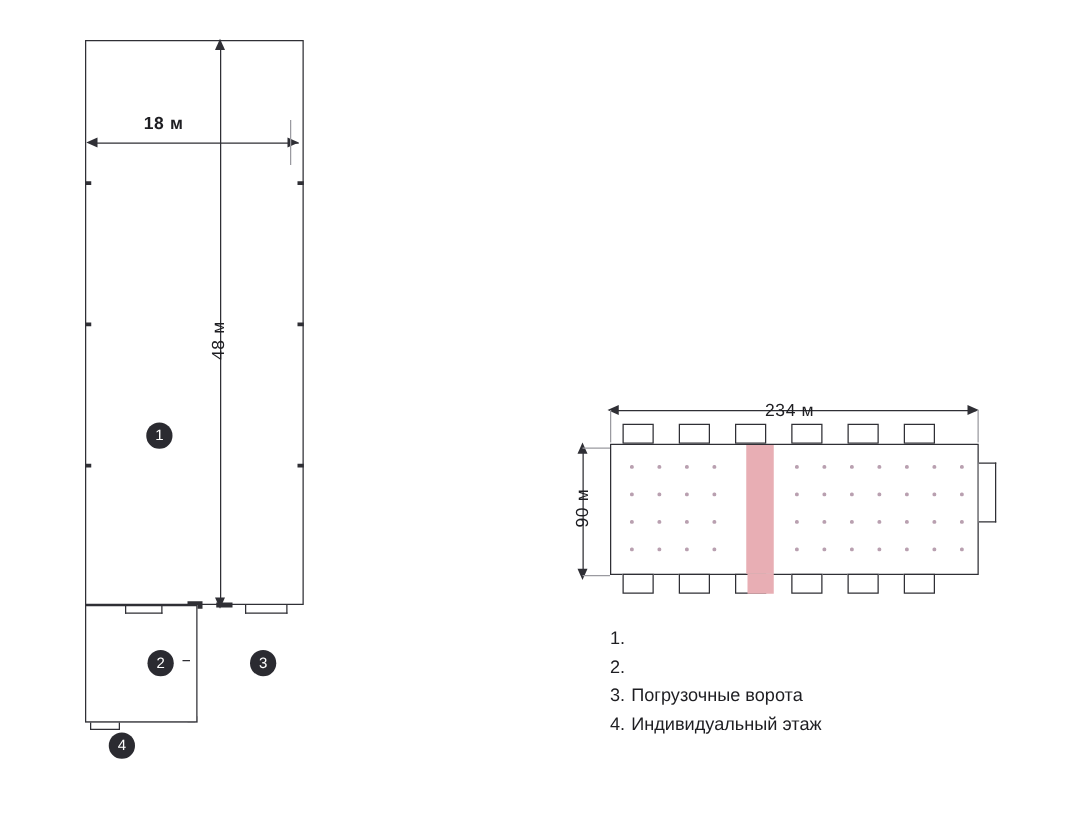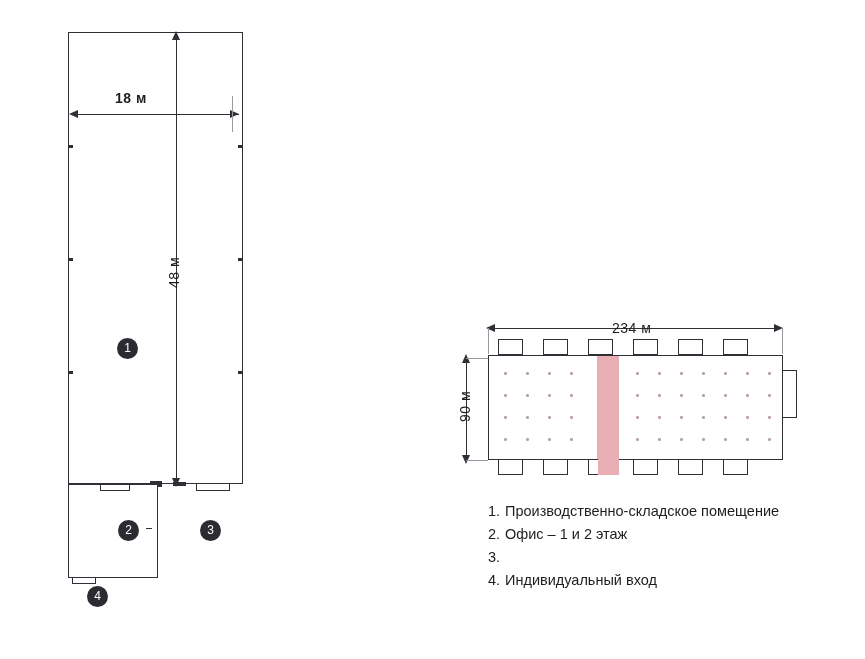--- a/index.html
+++ b/index.html
@@ -322,28 +322,27 @@
     <div class="col-dot" style="left:240px; top:138px;"></div>
       <div class="col-dot" style="left:262px; top:138px;"></div>
     <div class="col-dot" style="left:284px; top:138px;"></div>
       <div class="col-dot" style="left:306px; top:138px;"></div>
     <div class="col-dot" style="left:328px; top:138px;"></div>
   </div>
 
   <div id="legend">
     <div class="legend-row">
       <span class="legend-num">1.</span>
-      <span class="legend-text">Производственно-складское помещение</span>
     </div>
     <div class="legend-row">
       <span class="legend-num">2.</span>
-      <span class="legend-text">Офис – 1 и 2 этаж</span>
     </div>
     <div class="legend-row">
       <span class="legend-num">3.</span>
+      <span class="legend-text">Погрузочные ворота</span>
     </div>
     <div class="legend-row">
       <span class="legend-num">4.</span>
-      <span class="legend-text">Индивидуальный вход</span>
+      <span class="legend-text">Индивидуальный этаж</span>
     </div>
   </div>
 
 </div>
 
 </body></html>

